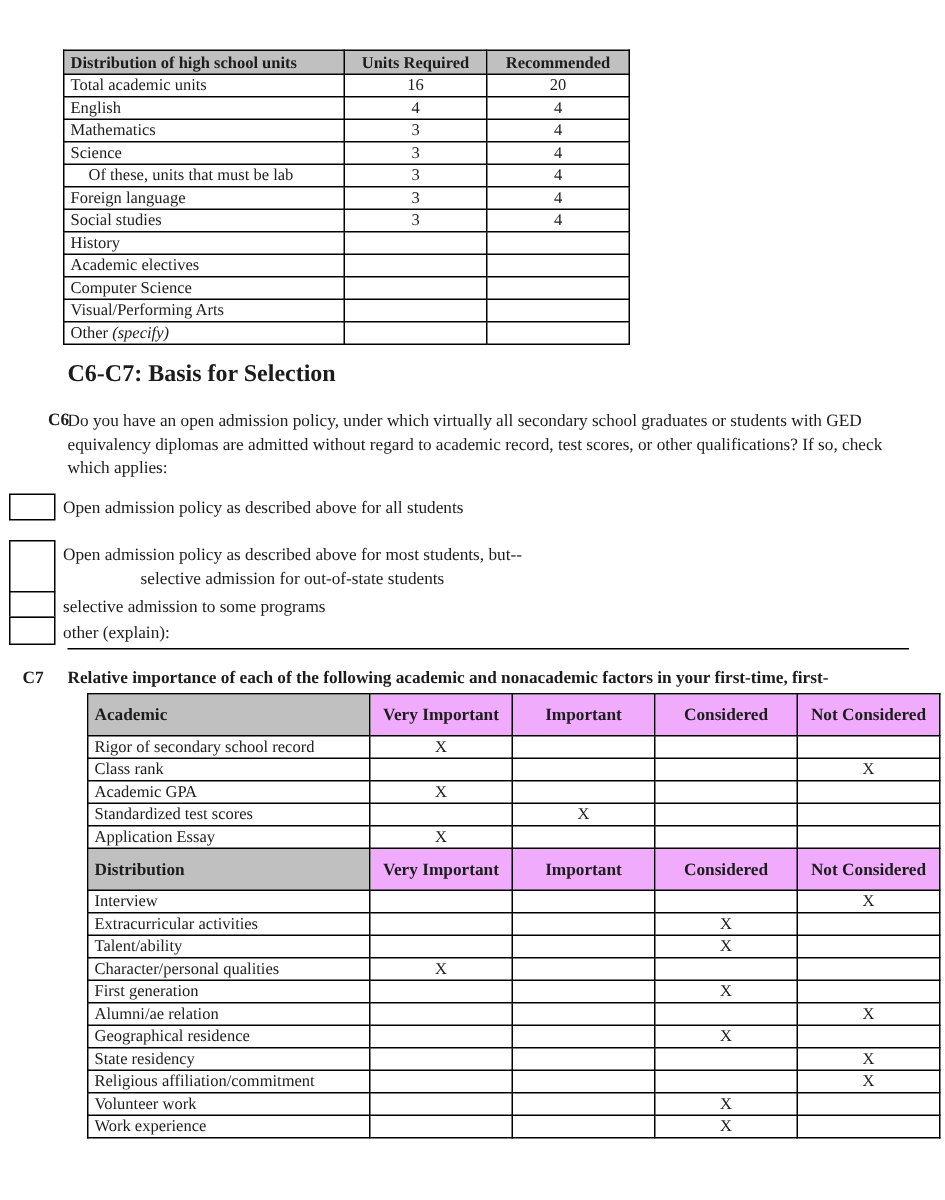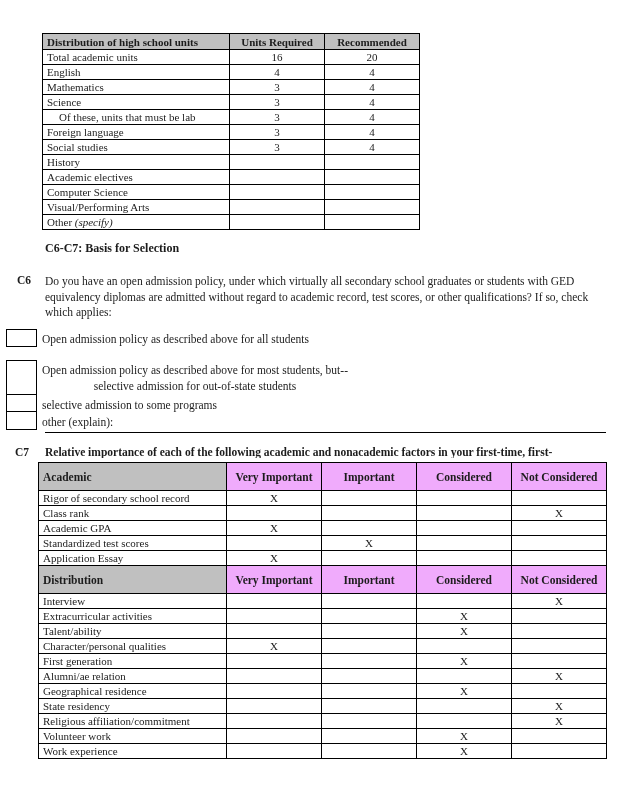--- a/index.html
+++ b/index.html
@@ -39,31 +39,31 @@
   .hs-table td.indent { padding-left: 16px; }
   .hs-table .col-label { width: 187px; }
   .hs-table .col-req   { width: 95px; }
   .hs-table .col-rec   { width: 95px; }
 
   
   .section-heading {
     position: absolute;
     left: 45px;
     top: 241px;
-    font-size: 12px;
+    font-size: 16px;
     font-weight: bold;
   }
 
   
   .q-label {
     position: absolute;
     font-size: 11.5px;
     font-weight: bold;
   }
-  .c6-label { left: 17px; top: 274px; }
+  .c6-label { left: 32px; top: 274px; }
   .c6-question {
     position: absolute;
     left: 45px;
     top: 274px;
     width: 552px;
     font-size: 11.5px;
     line-height: 15.5px;
   }
   .checkbox {
     position: absolute;
@@ -100,21 +100,21 @@
   .c7-heading {
     position: absolute;
     left: 45px;
     top: 446px;
     width: 543px;
     font-size: 11.5px;
     font-weight: bold;
     white-space: nowrap;
     overflow: hidden;
   }
-  .c7-table { position: absolute; left: 38px; top: 462px; width: 568px; }
+  .c7-table { position: absolute; left: 58px; top: 462px; width: 568px; }
   .c7-table .col-factor { width: 188px; }
   .c7-table .col-rate   { width: 95px; }
   .c7-table th { height: 28px; font-weight: bold; background: #f0abfc; }
   .c7-table th.section-cell {
     background: #c0c0c0;
     text-align: left;
     font-size: 11.5px;
   }
   .c7-table th.rate-col { text-align: center; font-size: 11.5px; }
   .c7-table td { height: 15px; }

